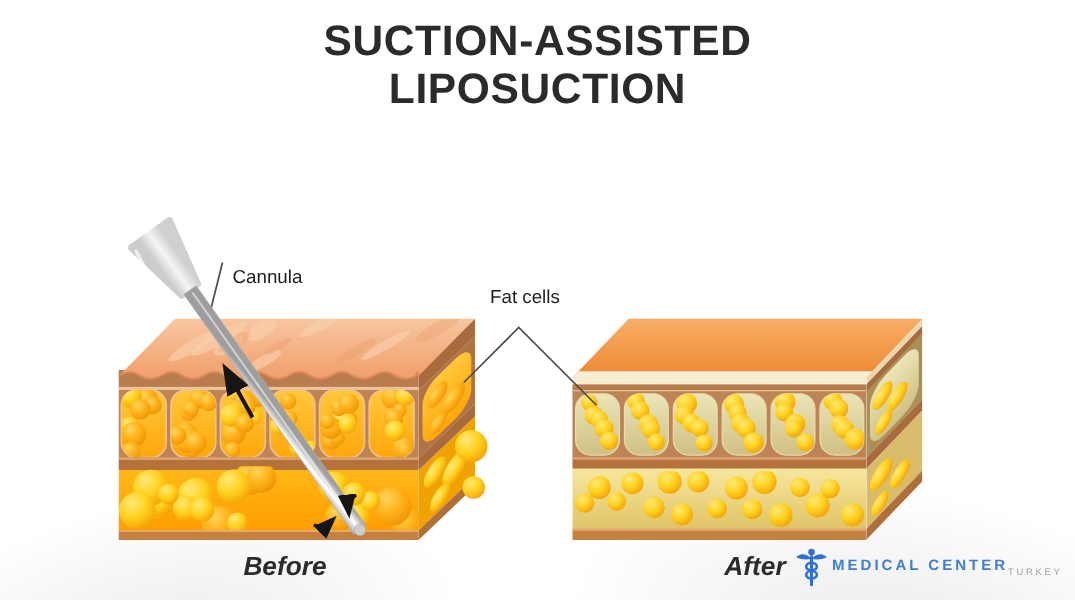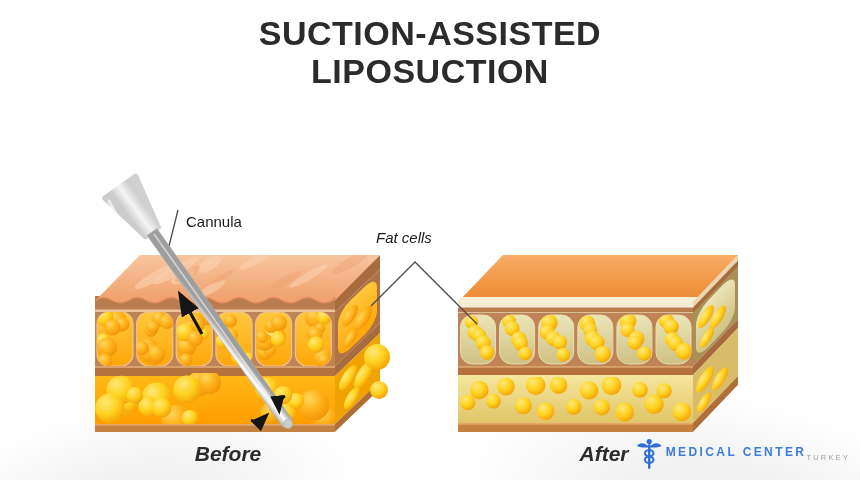--- a/index.html
+++ b/index.html
@@ -15,21 +15,21 @@
     background:radial-gradient(ellipse at 50% 50%, rgba(185,185,185,.30), rgba(185,185,185,0) 65%);
     transform:rotate(10deg);}
   .title{
     position:absolute;top:14px;left:0;right:0;text-align:center;
     font-size:34px;line-height:38px;font-weight:bold;letter-spacing:.5px;
     color:var(--c-title,#2b2b2b);margin:0;
   }
   #scene{position:absolute;left:0;top:0;}
   .lab{position:absolute;font-size:15px;color:var(--c-label,#1c1c1c);}
   .lab-cannula{left:186px;top:186px;margin-top:27px;}
-  .lab-fatcells{left:376px;top:229px;font-style:italic;}
+  .lab-fatcells{left:392px;top:229px;}
   .cap{position:absolute;top:442px;width:160px;text-align:center;
     font-size:21px;font-weight:bold;font-style:italic;color:var(--c-title,#2b2b2b);}
   .cap-before{left:148px;}
   .cap-after{left:524px;}
   .logo{position:absolute;right:10px;top:436px;display:flex;align-items:flex-start;}
   .logo-icon{width:26px;height:34px;margin-right:4px;margin-top:1px;}
   .logo-col{display:flex;align-items:center;}
   .logo-name{font-size:12px;font-weight:bold;letter-spacing:2.4px;
     color:var(--c-logo-blue,#3b7dd8);white-space:nowrap;margin-top:6px;}
   .logo-country{font-size:7.5px;letter-spacing:2.2px;color:var(--c-logo-grey,#9aa0a6);margin-top:17px;}

